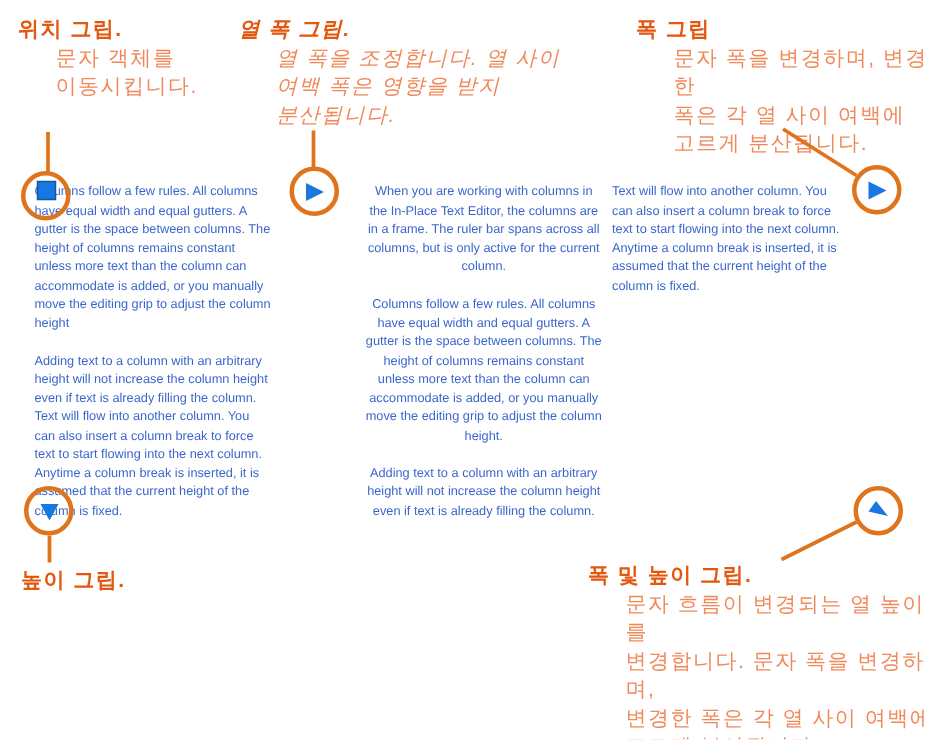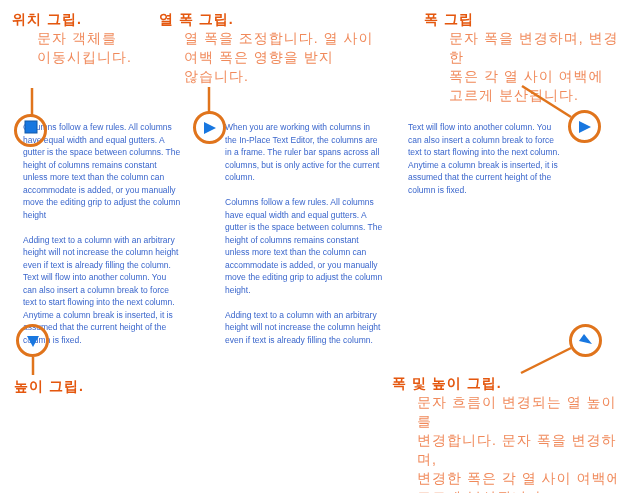--- a/index.html
+++ b/index.html
@@ -22,35 +22,35 @@
     white-space: pre-line;
   }
   .ann-body {
     font-size: 14px;
     color: var(--body-text, #f0895a);
     line-height: 19px;
     white-space: pre-line;
     margin-left: 25px;
   }
   #ann-position      { left: 12px;  top: 10px;  width: 150px; }
-  #ann-column-width  { left: 159px; top: 10px;  width: 235px; }
+  #ann-column-width  { left: 159px; top: 10px;  width: 235px; font-style: italic; }
   #ann-width         { left: 424px; top: 10px;  width: 195px; }
   #ann-height        { left: 14px;  top: 377px; width: 215px; }
   #ann-width-height  { left: 392px; top: 374px; width: 230px; }
 
   
   .textcol { position: absolute; color: var(--english-text, #3a66cc); }
   .textcol .para {
     margin: 0 0 12.5px 0;
     font-size: 8.5px;
     line-height: 12.5px;
     white-space: pre-line;
   }
   #col-1 { left: 23px;  top: 121px; width: 205px; }
-  #col-2 { left: 225px; top: 121px; width: 195px; }
+  #col-2 { left: 225px; top: 121px; width: 195px; text-align: center; }
   #col-3 { left: 408px; top: 121px; width: 205px; }
 
   
   .lines {
     position: absolute;
     left: 0; top: 0;
     width: 617px; height: 493px;
     pointer-events: none;
   }
   .lines line {
@@ -87,21 +87,21 @@
   <div class="ann" id="ann-position">
     <div class="ann-heading">위치 그립.</div>
     <div class="ann-body">문자 객체를
 이동시킵니다.</div>
   </div>
 
   <div class="ann" id="ann-column-width">
     <div class="ann-heading">열 폭 그립.</div>
     <div class="ann-body">열 폭을 조정합니다. 열 사이
 여백 폭은 영향을 받지
-않습니다.</div>
+분산됩니다.</div>
   </div>
 
   <div class="ann" id="ann-width">
     <div class="ann-heading">폭 그립</div>
     <div class="ann-body">문자 폭을 변경하며, 변경한
 폭은 각 열 사이 여백에
 고르게 분산됩니다.</div>
   </div>
 
   <div class="ann" id="ann-height">

